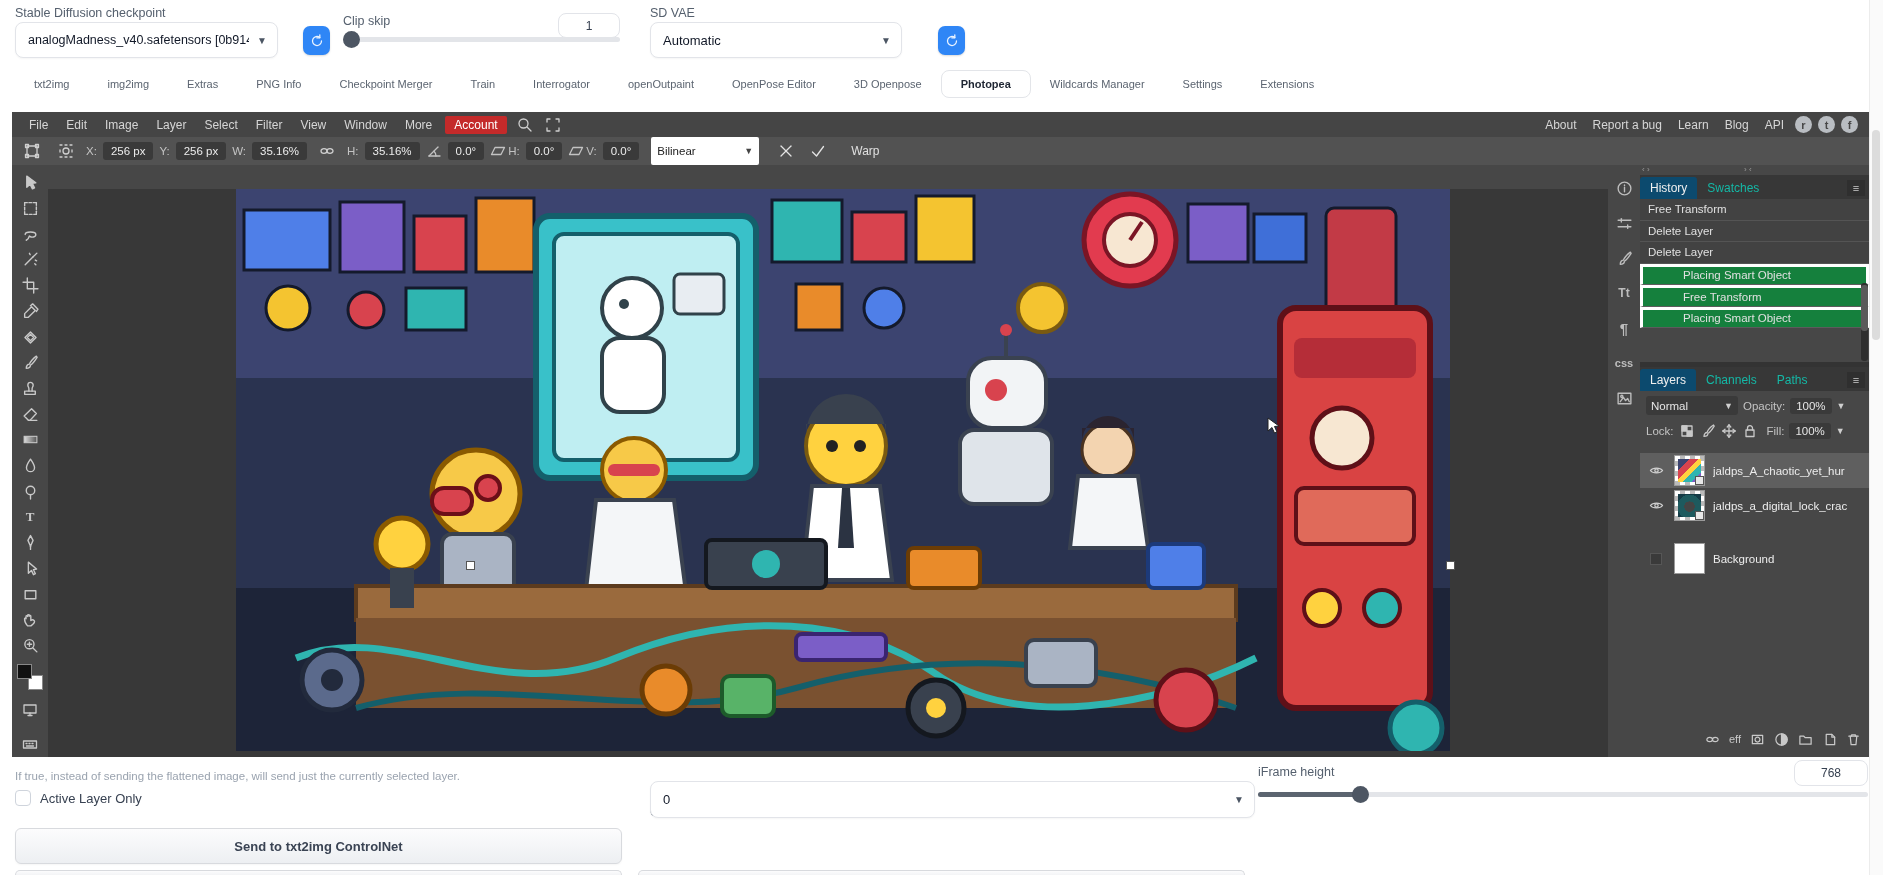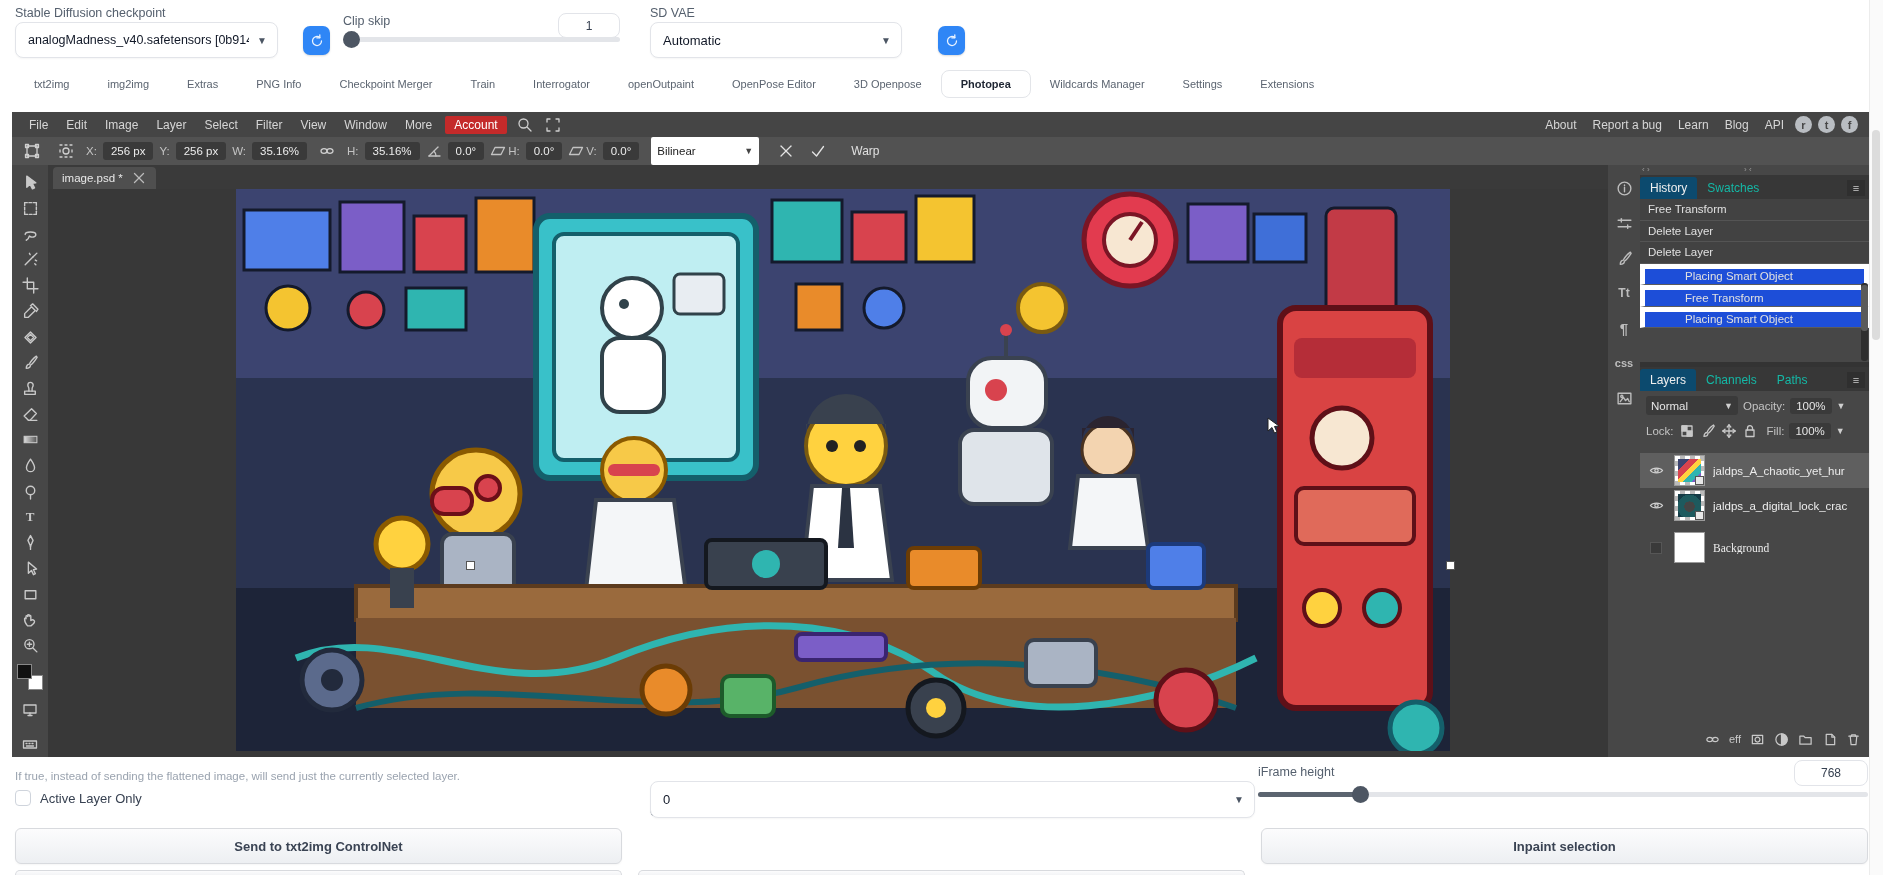--- a/index.html
+++ b/index.html
@@ -82,21 +82,21 @@
   
   .pea-panels { position:absolute; left:1628px; top:53px; width:229px; height:592px; background:#474747; }
   .collapse-bar { position:absolute; left:0; top:0; width:100%; height:9px; color:#9a9a9a; font-size:8px; }
   .panel-tabs { position:absolute; left:0; width:100%; height:24px; background:#373737; display:flex; align-items:flex-end; }
   .panel-tab { padding:4px 10px; color:#14b8a6; font-size:12px; cursor:pointer; }
   .panel-tab.selected { background:#0c4a6e; color:#efefef; border-radius:3px 3px 0 0; }
   .panel-burger { margin-left:auto; margin-right:4px; margin-bottom:3px; width:18px; height:16px; background:#2f2f2f;
                   color:#ccc; display:flex; align-items:center; justify-content:center; font-size:11px; cursor:pointer; }
   .hist-item { height:21.5px; background:#424242; border-bottom:1px solid #545454; display:flex; align-items:center;
                padding-left:8px; font-size:11.5px; color:#e0e0e0; cursor:pointer; }
-  .hist-item.boxed { background:#1d4ed8; border:5px solid #ffffff; border-bottom:1px solid #5c5c5c;padding-left:40px; }
+  .hist-item.boxed { background:#15803d; border:3px solid #ffffff; border-bottom:1px solid #5c5c5c;padding-left:40px; }
   .hist-scroll { position:absolute; right:1px; width:7px; border-radius:3px; background:#2e2e2e; }
   .hist-thumb { position:absolute; right:1px; width:7px; border-radius:3px; background:#5a5a5a; }
   .layers-ctl { position:absolute; left:0; width:100%; display:flex; align-items:center; gap:5px; padding:0 6px;
                 color:#c3c3c3; font-size:11.5px; }
   .dark-select { background:#3a3a3a; border-radius:3px; height:19px; display:flex; align-items:center; padding:0 5px;
                  color:#e5e5e5; cursor:pointer; }
   .dark-box { background:#3a3a3a; border-radius:3px; padding:2px 6px; color:#e5e5e5; }
   .tiny-caret { font-size:9px; color:#cfcfcf; }
   .lock-ic { color:#c9c9c9; display:flex; align-items:center; }
   .layer-row { position:absolute; left:0; width:100%; height:35px; display:flex; align-items:center; gap:8px;
@@ -455,31 +455,20 @@
           <svg width="16" height="16" viewBox="0 0 16 16">
             <path d="M1.5 5 H14.5 V12 H1.5 Z" fill="none" stroke="currentColor" stroke-width="1.3" stroke-linecap="round" stroke-linejoin="round"></path>
             <path d="M4 7.5 H5" fill="none" stroke="currentColor" stroke-width="1.3" stroke-linecap="round" stroke-linejoin="round"></path>
             <path d="M7 7.5 H8" fill="none" stroke="currentColor" stroke-width="1.3" stroke-linecap="round" stroke-linejoin="round"></path>
             <path d="M10 7.5 H11" fill="none" stroke="currentColor" stroke-width="1.3" stroke-linecap="round" stroke-linejoin="round"></path>
             <path d="M4.5 10 H11.5" fill="none" stroke="currentColor" stroke-width="1.3" stroke-linecap="round" stroke-linejoin="round"></path>
           </svg>
         </div>
       </div>
 
-    <div class="pea-docbar">
-      <div class="doc-tab">
-        <span>image.psd *</span>
-        <span class="x">
-            <svg width="16" height="16" viewBox="0 0 16 16">
-              <path d="M3.5 3.5 L12.5 12.5" fill="none" stroke="currentColor" stroke-width="1.3" stroke-linecap="round" stroke-linejoin="round"></path>
-              <path d="M12.5 3.5 L3.5 12.5" fill="none" stroke="currentColor" stroke-width="1.3" stroke-linecap="round" stroke-linejoin="round"></path>
-            </svg>
-          </span>
-      </div>
-    </div>
 
     <div class="pea-canvas">
       <svg class="art" viewBox="0 0 1214 563" preserveAspectRatio="none">
         <rect width="1214" height="563" fill="#2a3350"></rect>
         <rect y="0" width="1214" height="190" fill="#3c4470"></rect>
         <rect y="400" width="1214" height="163" fill="#1d2438"></rect>
 
         <g stroke="#141a2c" stroke-width="3">
           <rect x="8" y="22" width="86" height="60" fill="#4f7fe8"></rect>
           <rect x="104" y="14" width="64" height="70" fill="#7b5ec7"></rect>
@@ -708,21 +697,21 @@
                 <path d="M1.5 8 C4 4.5 12 4.5 14.5 8 C12 11.5 4 11.5 1.5 8 Z" fill="none" stroke="currentColor" stroke-width="1.3" stroke-linecap="round" stroke-linejoin="round"></path>
                 <path d="M8 6.2 A1.8 1.8 0 1 0 8 9.8 A1.8 1.8 0 1 0 8 6.2" fill="none" stroke="currentColor" stroke-width="1.3" stroke-linecap="round" stroke-linejoin="round"></path>
               </svg>
             </div>
             <div class="thumb">
               <div class="inner" style="background:radial-gradient(circle at 50% 55%, #444 0 30%, #1d5a5e 31% 70%, #143b46 71%);"></div>
               <div class="badge"></div>
             </div>
             <div class="layer-name">jaldps_a_digital_lock_crac</div>
           </div>
-          <div class="layer-row" style="top: 365px; font-family: Liberation Serif, serif;">
+          <div class="layer-row" style="top: 376px;">
             <div class="eye-box">
               <div class="eye-empty"></div>
             </div>
             <div class="thumb white"></div>
             <div class="layer-name">Background</div>
           </div>
         </div>
 
       <div class="layers-bottom" id="layers-bottom">
           <div class="lb-ic">
@@ -787,19 +776,16 @@
     <span>768</span>
   </div>
   <div class="slider-track" style="left:1258px; top:792px; width:610px;">
     <div class="slider-fill" style="left:0; width:102px;"></div>
     <div class="slider-handle" style="left:94px;"></div>
   </div>
 
   <div class="g-btn" style="left:15px;  top:828px; width:607px;">
     <span>Send to txt2img ControlNet</span>
   </div>
-  <div class="g-btn" style="left:1261px; top:828px; width:607px;">
-    <span>Inpaint selection</span>
-  </div>
   <div class="g-btn-sliver" style="left:15px; top:870px; width:607px;"></div>
   <div class="g-btn-sliver" style="left:638px; top:870px; width:607px;"></div>
 
 </div>
 
 </body></html>

